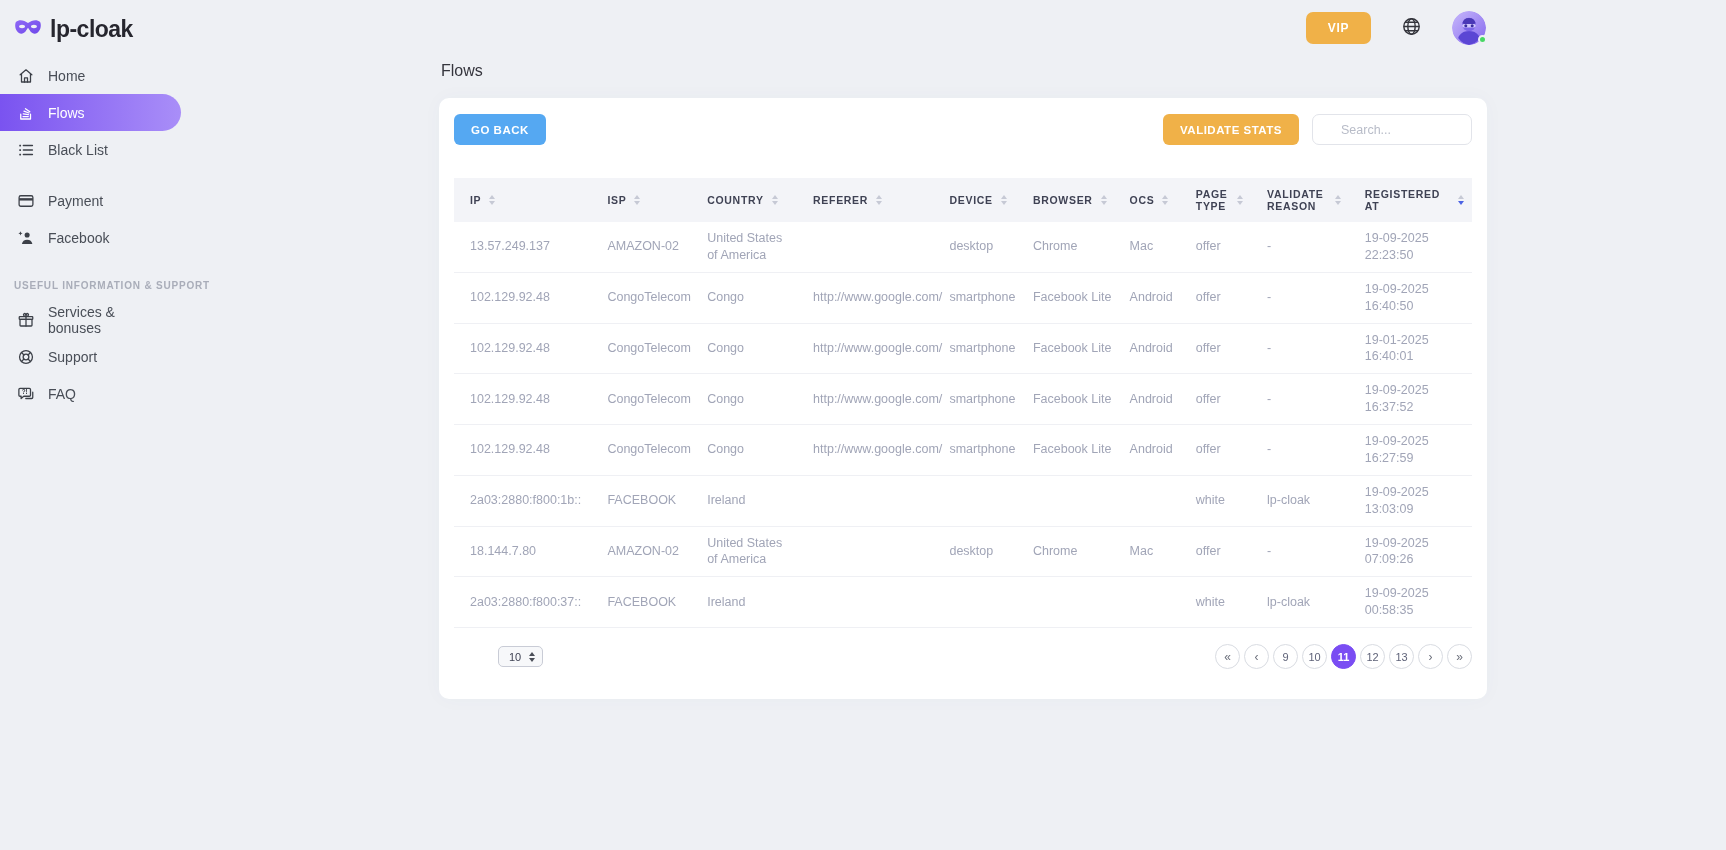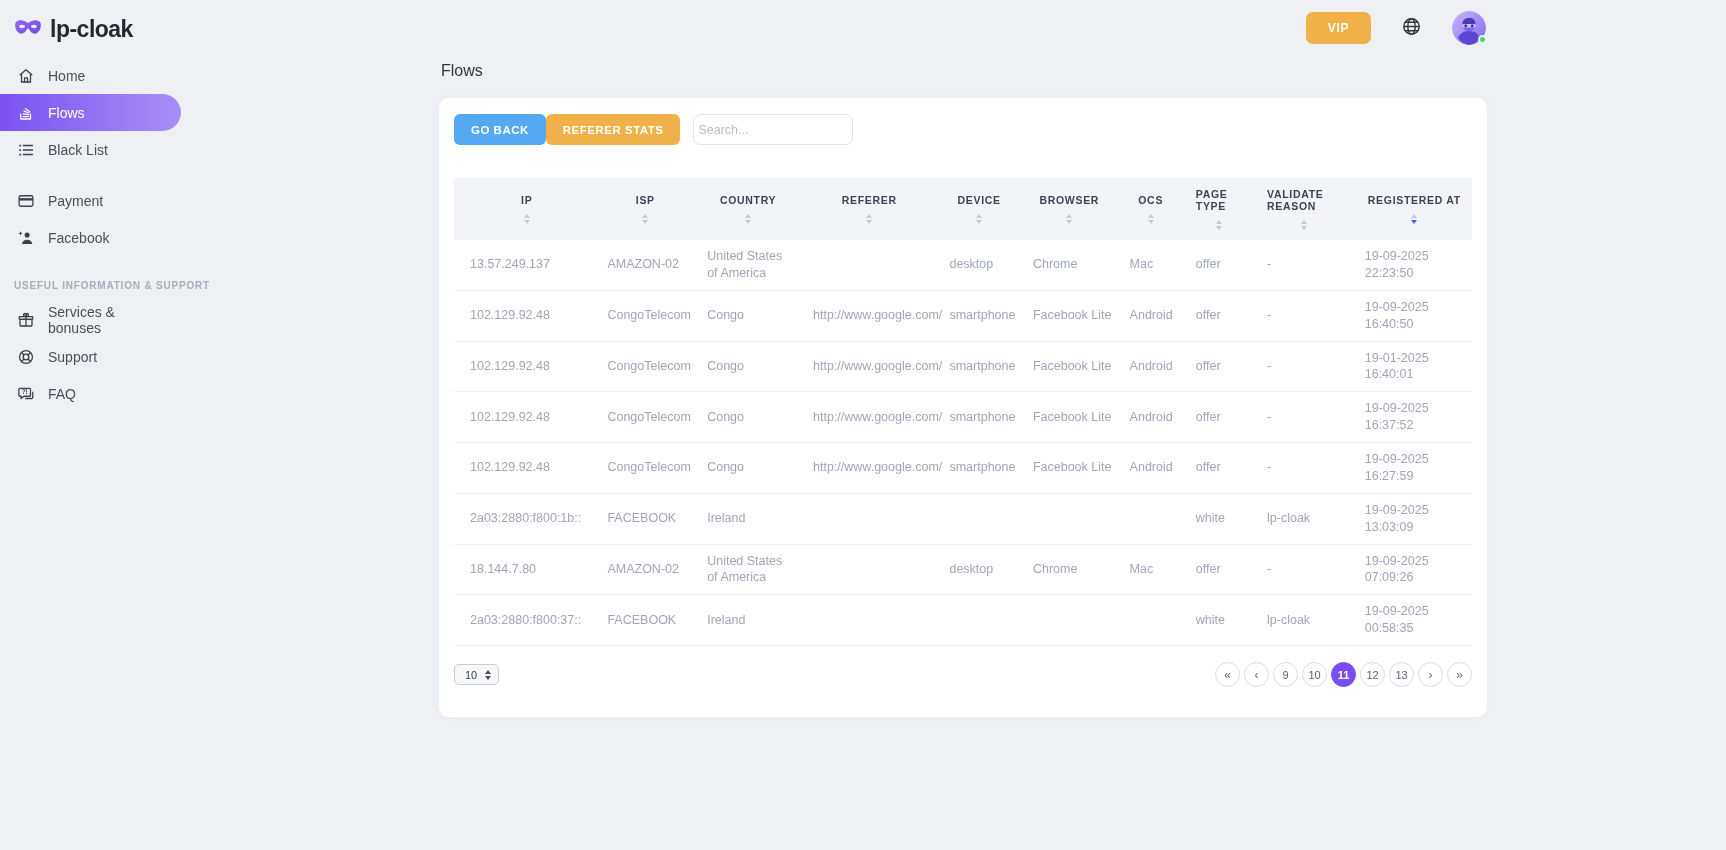--- a/index.html
+++ b/index.html
@@ -53,64 +53,64 @@
   }
 
   .content { width:1048px; margin:0 auto; }
   .page-title { font-size:16px; font-weight:500; color:#35353d; margin:14px 0 18px 2px; }
 
   .card {
     background:#fff; border-radius:10px;
     box-shadow:0 0 20px rgba(76,87,125,.03);
     padding:16px 15px 30px 15px;
   }
-  .toolbar { display:flex; justify-content:flex-start; align-items:center; }
+  .toolbar { display:flex; justify-content:space-between; align-items:center;gap:22px; }
   .btn {
     border:none; cursor:pointer; font-family:inherit;
     font-size:11.5px; font-weight:bold; letter-spacing:.5px; color:#fff;
     height:31px; padding:0 17px; border-radius:6px;
   }
   .btn-blue { background:var(--primary_blue); }
   .btn-orange { background:var(--warning_orange); }
   .toolbar-right { display:flex; align-items:center; gap:13px; }
   .search-input {
     width:160px; height:31px; border:1px solid #e2e4ea; border-radius:7px;
-    padding:0 4px; font-family:inherit; font-size:12.5px; color:#5e6278;
+    padding:0 28px; font-family:inherit; font-size:12.5px; color:#5e6278;
     outline:none; background:#fff;
   }
   .search-input::placeholder { color:#b8bcc8; }
 
   
   table { width:100%; border-collapse:collapse; table-layout:fixed; margin-top:33px; }
   th {
     background:#f3f4f8; text-align:left;
     font-size:10.5px; font-weight:bold; letter-spacing:.7px;
     color:var(--header_text); padding:10px 8px 10px 16px;
     cursor:pointer; vertical-align:middle;
   }
-  .th-inner { display:flex; align-items:center; gap:8px;flex-direction:column; }
+  .th-inner { display:flex; align-items:center; gap:8px; }
   th:nth-child(1){width:13.5%} th:nth-child(2){width:9.8%} th:nth-child(3){width:10.4%}
   th:nth-child(4){width:13.4%} th:nth-child(5){width:8.2%} th:nth-child(6){width:9.5%}
   th:nth-child(7){width:6.5%} th:nth-child(8){width:7.0%} th:nth-child(9){width:9.6%}
   th:nth-child(10){width:12.1%}
   .sort { display:inline-flex; flex-direction:column; gap:2px; flex:0 0 auto; }
   .sort i { display:block; width:0; height:0; border-left:3.5px solid transparent; border-right:3.5px solid transparent; }
   .sort .up { border-bottom:4px solid #c6c9d5; }
   .sort .down { border-top:4px solid #c6c9d5; }
   .sort.desc-active .down { border-top-color:var(--sort_active); }
   td {
     font-size:12.5px; color:var(--cell_text);
     padding:8px 8px 8px 16px; line-height:1.35;
     border-bottom:1px solid #eff0f4; vertical-align:middle;
     white-space:nowrap;
   }
   td.col-country, td.col-registered_at { white-space:normal; }
 
   
-  .table-footer { display:flex; justify-content:space-between; align-items:center; margin-top:16px; }
+  .table-footer { display:flex; justify-content:space-between; align-items:center; margin-top:16px;margin-left:44px; }
   .page-size {
     display:inline-flex; align-items:center; gap:8px;
     border:1px solid #c9ccd6; border-radius:5px; background:#f7f8fa;
     padding:2px 7px 2px 10px; height:21px; cursor:pointer;
     font-size:11px; color:#3f4254;
   }
   .stepper { display:inline-flex; flex-direction:column; gap:2px; }
   .stepper i { display:block; width:0; height:0; border-left:3px solid transparent; border-right:3px solid transparent; }
   .stepper .up { border-bottom:4px solid #4a4e58; }
   .stepper .down { border-top:4px solid #4a4e58; }
@@ -273,21 +273,21 @@
       </div>
     </div>
 
     <div class="content">
       <h1 class="page-title">Flows</h1>
 
       <section class="card">
         <div class="toolbar">
           <button class="btn btn-blue">GO BACK</button>
           <div class="toolbar-right">
-            <button class="btn btn-orange">REFERER STATS</button>
+            <button class="btn btn-orange">VALIDATE STATS</button>
             <input class="search-input" type="text" placeholder="Search..." style="">
           </div>
         </div>
 
         <table>
           <thead>
             <tr id="head-row">
                 <th>
                   <div class="th-inner">
                     <span>IP</span>

